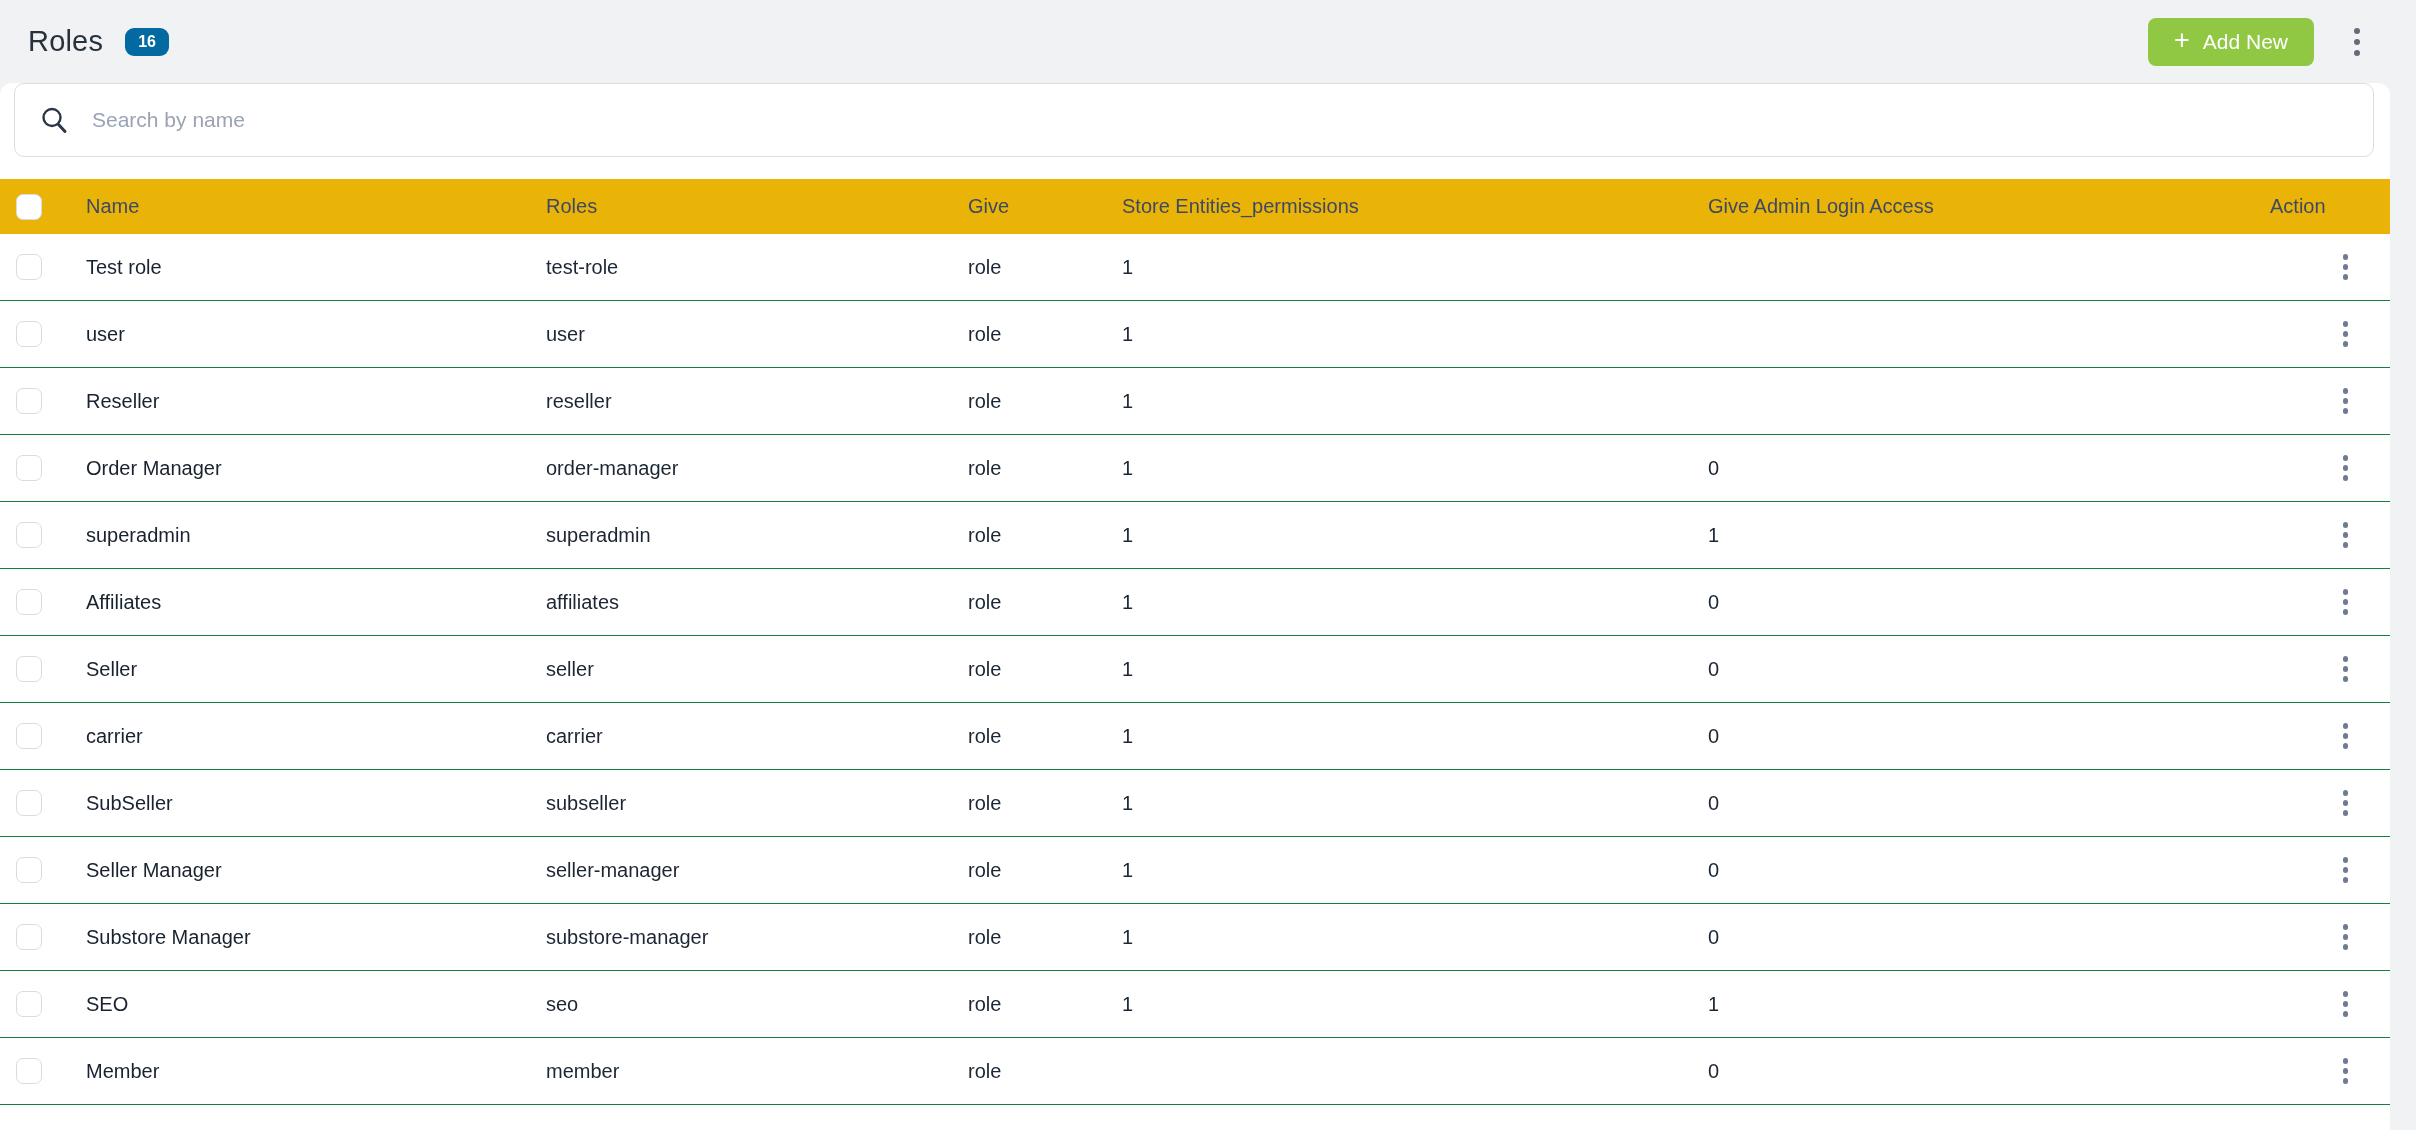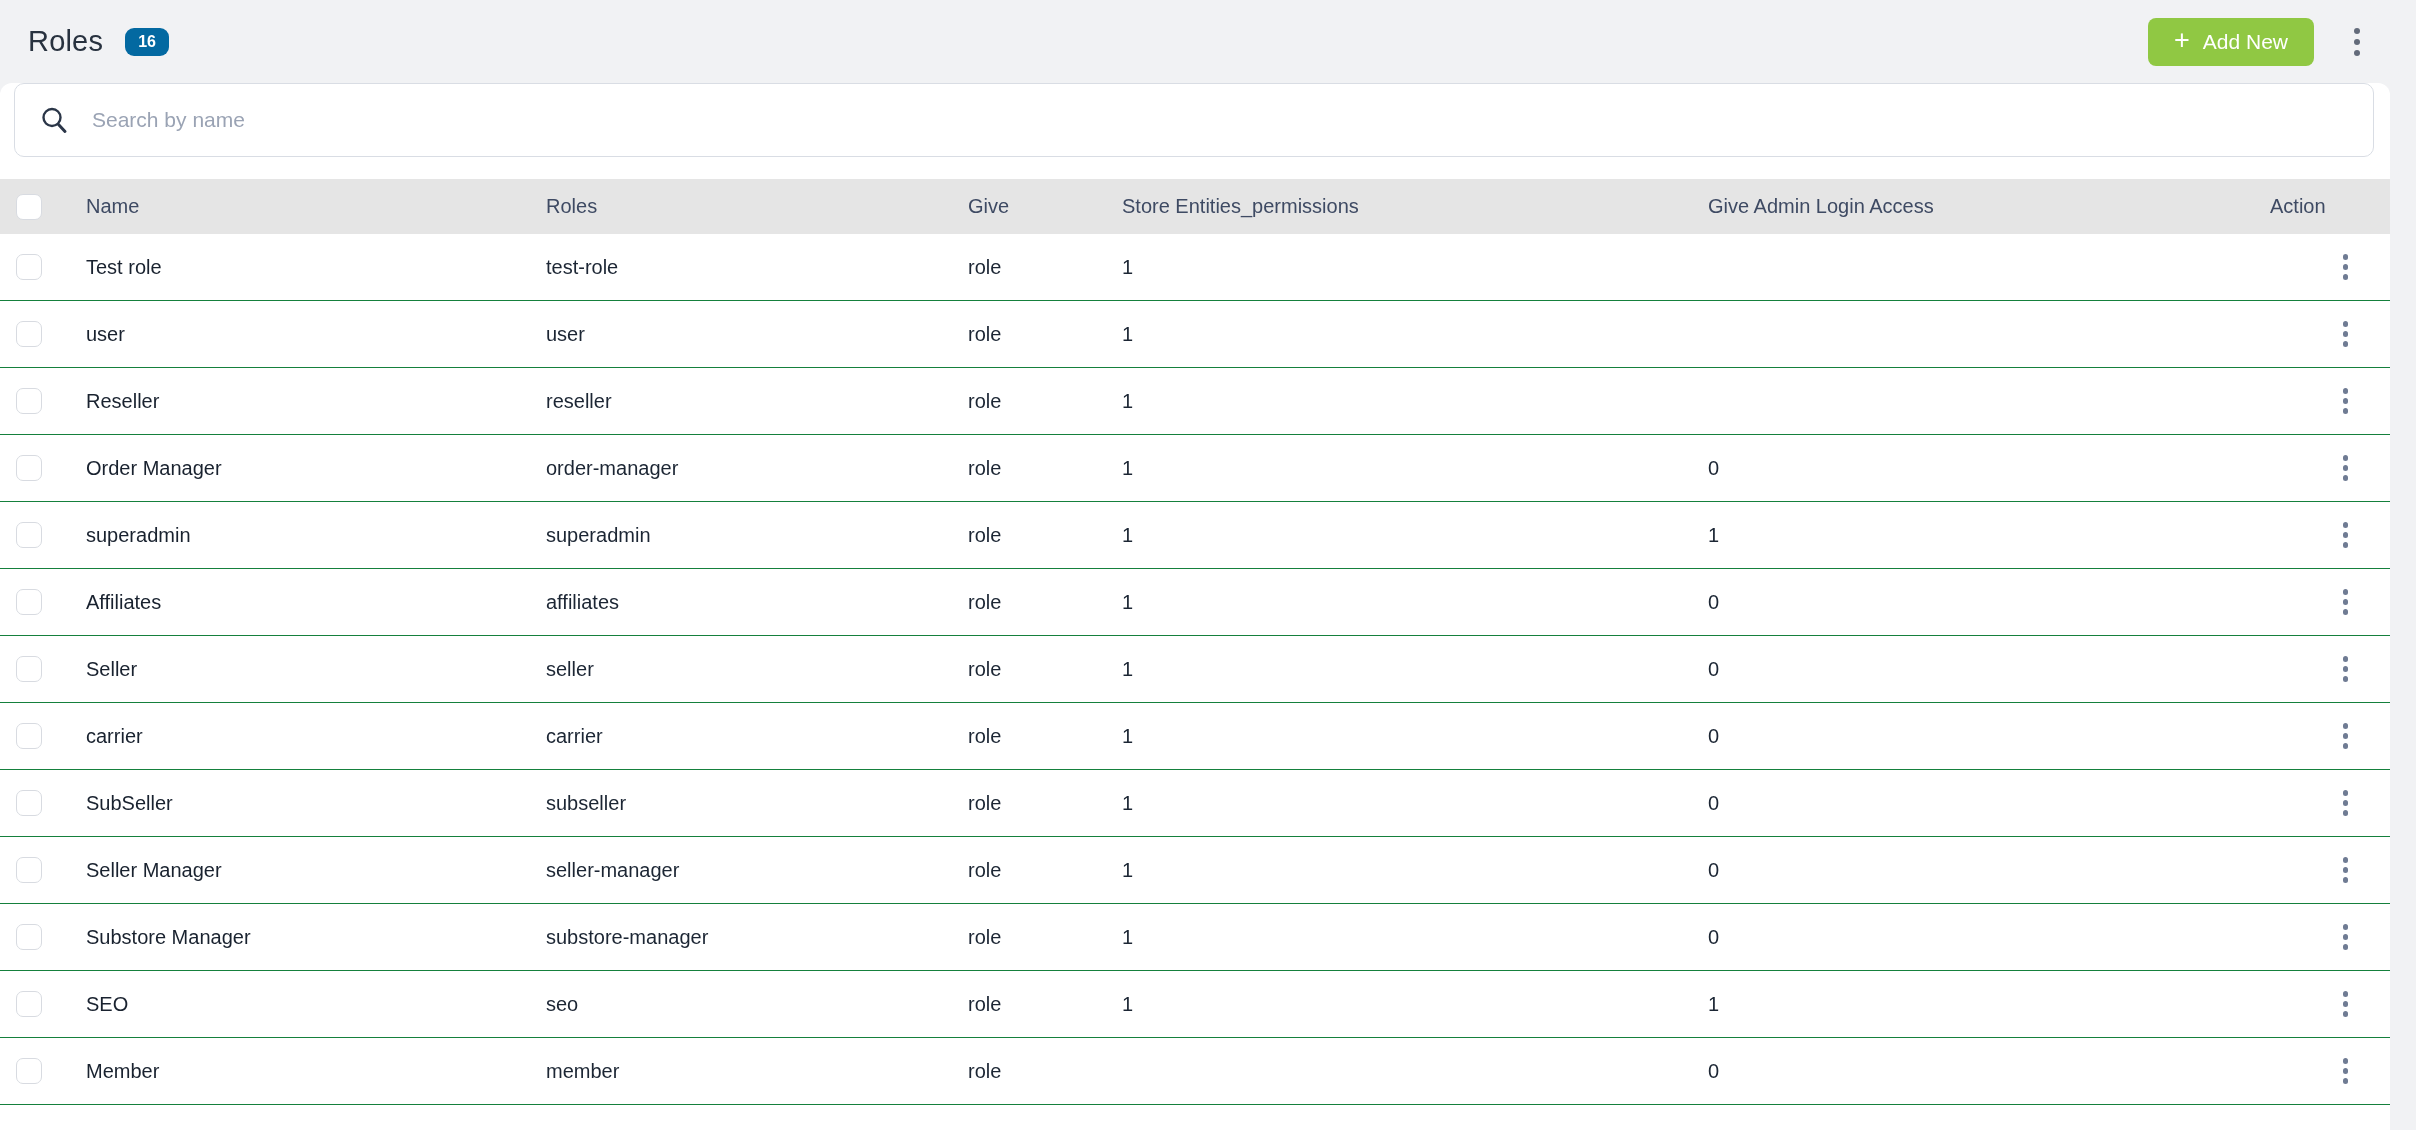--- a/index.html
+++ b/index.html
@@ -108,21 +108,21 @@
 
   
   .table { margin-top: 22px; }
   .thead, .trow {
     display: grid;
     grid-template-columns: 72px 460px 422px 154px 586px 1fr 134px;
     align-items: center;
   }
   .thead {
     height: 55px;
-    background: #e5e5e5;
+    background: #eab308;
     color: #3e4a63;
     font-size: 20px;
     font-weight: 400;
   }
   .trow {
     height: 67px;
     border-bottom: 1px solid #15803d;
     font-size: 20px;
     background: #ffffff;
   }

